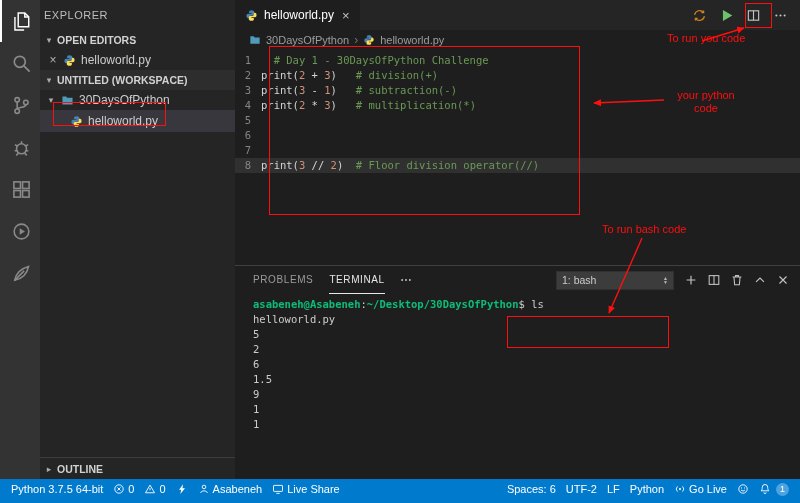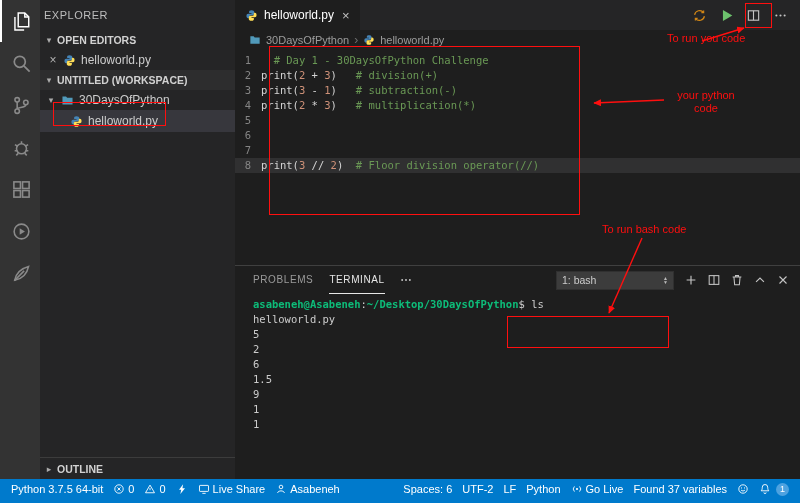--- a/index.html
+++ b/index.html
@@ -354,35 +354,35 @@
         <div class="sb-item">
           <span class="icon">
             <svg viewBox="0 0 16 16">
               <path d="M9.5 1.5L4 9h3l-1.2 5.5L12 7H8.6z" fill="currentColor"></path>
             </svg>
           </span>
         </div>
         <div class="sb-item">
           <span class="icon">
             <svg viewBox="0 0 16 16" fill="none" stroke="currentColor" stroke-width="1.2">
+              <circle cx="8" cy="5.3" r="2.4"></circle>
+              <path d="M3.4 13.2c.9-3.6 8.3-3.6 9.2 0"></path>
+            </svg>
+          </span>
+          <span class="sb-label">Asabeneh</span>
+        </div>
+        <div class="sb-item">
+          <span class="icon">
+            <svg viewBox="0 0 16 16" fill="none" stroke="currentColor" stroke-width="1.2">
               <rect x="2" y="3.2" width="12" height="8" rx="0.8"></rect>
               <path d="M5.8 13.8h4.4"></path>
             </svg>
           </span>
           <span class="sb-label">Live Share</span>
         </div>
-        <div class="sb-item">
-          <span class="icon">
-            <svg viewBox="0 0 16 16" fill="none" stroke="currentColor" stroke-width="1.2">
-              <circle cx="8" cy="5.3" r="2.4"></circle>
-              <path d="M3.4 13.2c.9-3.6 8.3-3.6 9.2 0"></path>
-            </svg>
-          </span>
-          <span class="sb-label">Asabeneh</span>
-        </div>
       </div>
     <div class="sb-group sb-right" id="sbRight">
         <div class="sb-item">
           <span class="sb-label">Spaces: 6</span>
         </div>
         <div class="sb-item">
           <span class="sb-label">UTF-2</span>
         </div>
         <div class="sb-item">
           <span class="sb-label">LF</span>
@@ -391,23 +391,20 @@
           <span class="sb-label">Python</span>
         </div>
         <div class="sb-item">
           <span class="icon">
             <svg viewBox="0 0 16 16" fill="none" stroke="currentColor" stroke-width="1.2">
               <circle cx="8" cy="8" r="1.4" fill="currentColor" stroke="none"></circle>
               <path d="M4.6 4.6a4.8 4.8 0 0 0 0 6.8M11.4 4.6a4.8 4.8 0 0 1 0 6.8"></path>
             </svg>
           </span>
           <span class="sb-label">Go Live</span>
-        </div>
-        <div class="sb-item">
-          <span class="sb-label">Found 37 variables</span>
         </div>
         <div class="sb-item">
           <span class="icon">
             <svg viewBox="0 0 16 16" fill="none" stroke="currentColor" stroke-width="1.2">
               <circle cx="8" cy="8" r="5.6"></circle>
               <circle cx="6" cy="6.5" r="0.7" fill="currentColor" stroke="none"></circle>
               <circle cx="10" cy="6.5" r="0.7" fill="currentColor" stroke="none"></circle>
               <path d="M5.4 9.4c1.6 1.6 3.6 1.6 5.2 0"></path>
             </svg>
           </span>

